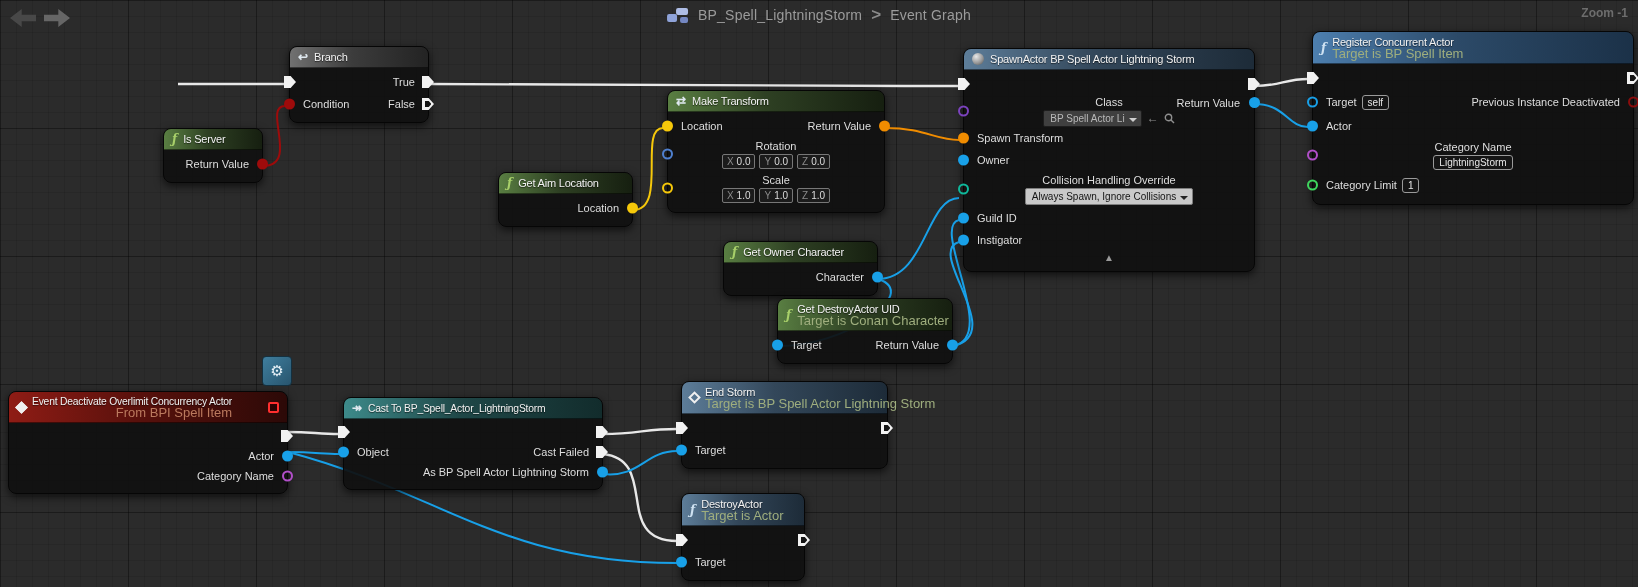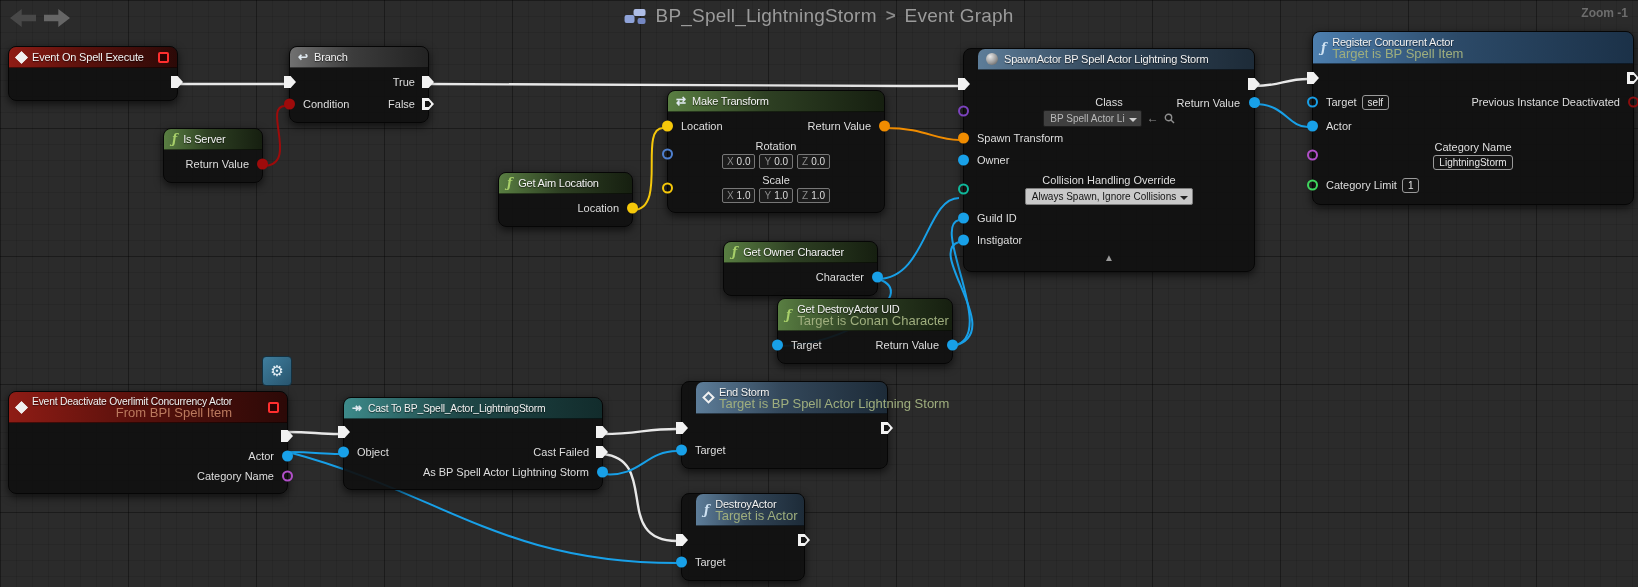--- a/index.html
+++ b/index.html
@@ -22,21 +22,21 @@
     clip-path:polygon(0 50%, 45% 0, 45% 32%, 100% 32%, 100% 68%, 45% 68%, 45% 100%); }
   .nav-back { left:10px; background:#484848; }
   .nav-fwd  { left:44px; background:#666; transform:scaleX(-1); }
   .crumbbar { position:absolute; top:5px; left:50%; transform:translateX(-50%); z-index:5;
     display:flex; align-items:center; gap:9px; white-space:nowrap; }
   .bp-icon { position:relative; width:22px; height:17px; }
   .bp-icon span { position:absolute; border-radius:2px; }
   .bp-icon .b1 { left:0; top:7px; width:10px; height:8px; background:#8fa3d9; }
   .bp-icon .b2 { left:9px; top:1px; width:12px; height:7px; background:#aebde6; }
   .bp-icon .b3 { left:13px; top:10px; width:8px; height:6px; background:#7487c2; }
-  .crumb { font-size:19px; color:#9b9b9b; letter-spacing:.2px; }
+  .crumb { font-size:14px; color:#9b9b9b; letter-spacing:.2px; }
   .crumb-sep { font-size:17px; color:#8a8a8a; font-weight:bold; }
   .zoomlabel { position:absolute; top:6px; right:10px; font-size:12px; color:#6d6d6d; font-weight:bold; z-index:5; }
 
   
   svg.wires { position:absolute; left:0; top:0; z-index:1; }
   .wire { fill:none; }
   .we { stroke:#e8e8e8; stroke-width:2.4px; }
   .wb { stroke:#18a0e8; stroke-width:2px; }
   .wy { stroke:#f6c80a; stroke-width:2px; }
   .wo { stroke:#f08c00; stroke-width:2px; }
@@ -49,21 +49,21 @@
   .nhead { display:flex; align-items:center; gap:6px; padding:4px 8px;
     border-radius:7px 7px 0 0; border-bottom:1px solid rgba(0,0,0,.5); min-height:16px; }
   .nhead .t { font-weight:normal; font-size:11px; color:#f2f2f2; white-space:nowrap;
     letter-spacing:-.2px; text-shadow:0 1px 1px rgba(0,0,0,.6); }
   .nhead .t.small { font-size:10.3px; }
   .nhead .sub { font-size:13px; color:#9fae7e; line-height:11px; white-space:nowrap; }
   .nhead .sub.red { color:#bb7a5e; }
   .hd-red   { background:linear-gradient(90deg,#8f1c15,#5a110c 45%,#2c0907); }
   .hd-green { background:linear-gradient(90deg,#597e42,#2e4023 45%,#161f10); }
   .hd-gray  { background:linear-gradient(90deg,#717171,#3c3c3c 45%,#232323); }
-  .hd-steel { background:linear-gradient(90deg,#5d7d99,#33475a 45%,#1d2b38);margin-left:14px; }
+  .hd-steel { background:linear-gradient(90deg,#5d7d99,#33475a 45%,#1d2b38); }
   .hd-blue  { background:linear-gradient(90deg,#4d7faf,#2c4a68 45%,#1b3148); }
   .hd-teal  { background:linear-gradient(90deg,#3d8a8a,#1f4747 45%,#122c2c); }
   .fncglyph { font-style:italic; font-weight:bold; font-family:"DejaVu Serif",serif; color:#a8d06a; font-size:12px; line-height:12px; }
   .glyph { color:#dfe8ef; font-size:12px; line-height:12px; font-weight:bold; }
   .diamond { width:9px; height:9px; border:2px solid #f0f0f0; transform:rotate(45deg);
     background:transparent; flex:none; }
   .diamond.fill { background:#f0f0f0; }
   .orb { width:12px; height:12px; border-radius:50%; flex:none;
     background:radial-gradient(circle at 35% 30%, #e8e8e8, #9a9a9a 55%, #4d4d4d); }
   .delegate { width:11px; height:11px; border:2px solid #ff2f2f; background:#2c0202;
@@ -149,32 +149,20 @@
     <path class="wire wb" d="M1255,104 C1285,104 1288,127 1308,127"></path>
     <path class="wire wb" d="M878,279 C926,279 926,198 959,198"></path>
     <path class="wire wb" d="M878,279 C922,293 845,348 775,346"></path>
     <path class="wire wb" d="M953,346 C1000,338 930,226 959,220"></path>
     <path class="wire wb" d="M953,346 C1008,334 925,252 959,242"></path>
     <path class="wire wb" d="M288,452 C315,452 322,454 339,454"></path>
     <path class="wire wb" d="M288,452 C440,492 500,563 677,563"></path>
     <path class="wire wb" d="M603,474 C640,478 645,451 677,451"></path>
   </svg>
 
-  <div class="node" style="left:8px;top:46px;width:170px;">
-    <div class="nhead hd-red">
-      <span class="diamond fill"></span>
-      <span class="t">Event On Spell Execute</span>
-      <span class="delegate"></span>
-    </div>
-    <div class="nbody">
-      <div class="prow out">
-          <span class="pin r pexec"></span>
-        </div>
-    </div>
-  </div>
 
   <div class="node" style="left:289px;top:46px;width:140px;">
     <div class="nhead hd-gray">
       <span class="glyph">↩</span>
       <span class="t">Branch</span>
     </div>
     <div class="nbody">
       <div class="prow">
         <span class="pin l pexec"></span>
         <span class="rlbl">True</span>

